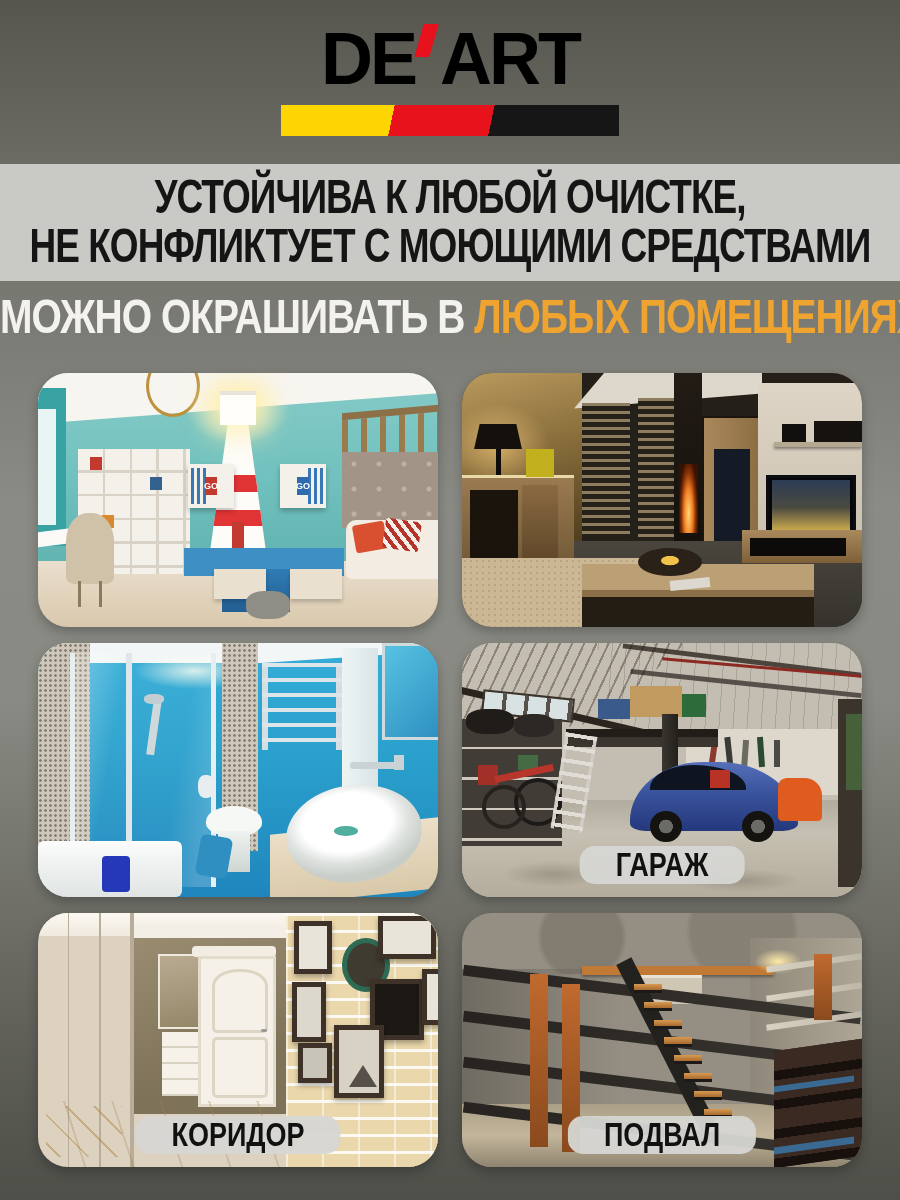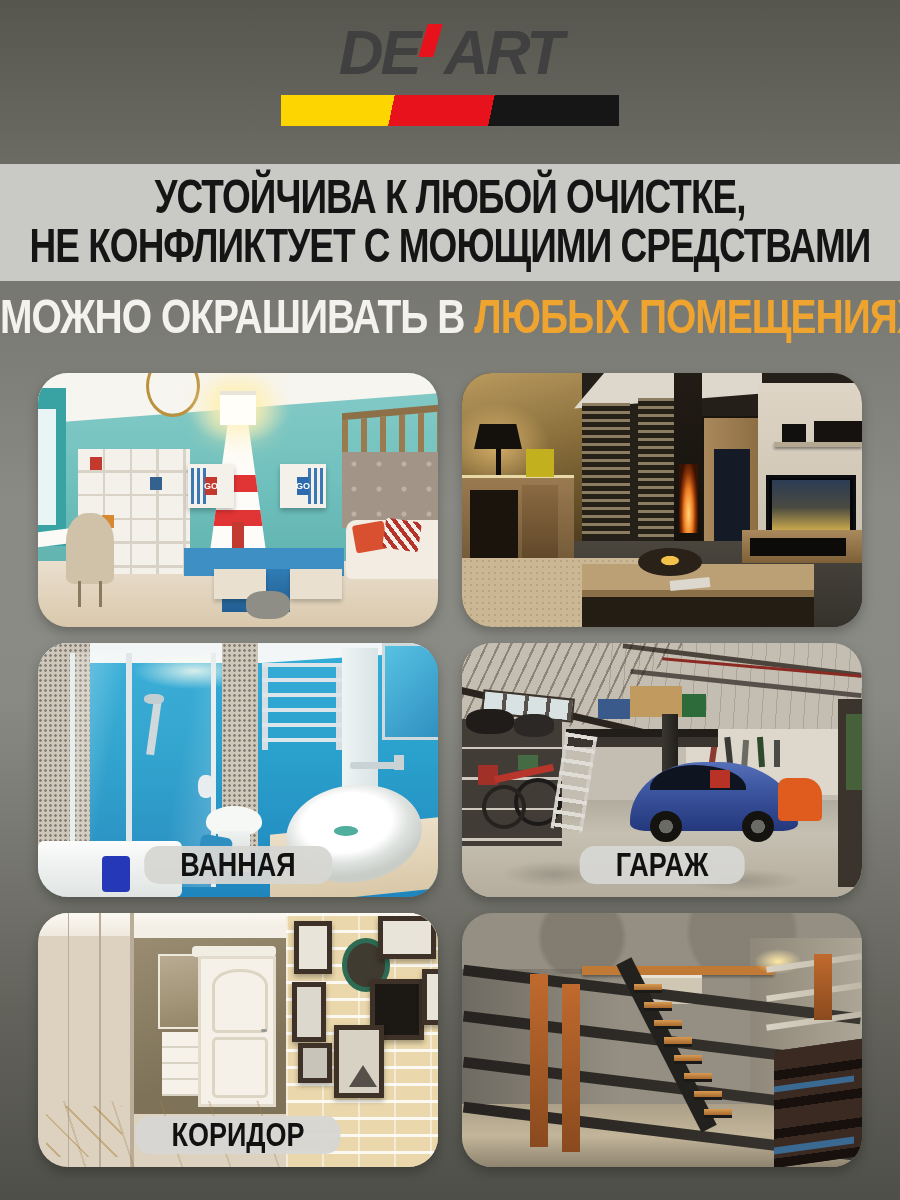--- a/index.html
+++ b/index.html
@@ -4,21 +4,21 @@
 <style>
   html,body{margin:0;padding:0;}
   body{
     width:900px;height:1200px;overflow:hidden;position:relative;
     font-family:"Liberation Sans","DejaVu Sans",sans-serif;
     background:linear-gradient(180deg,#56564f 0%,#6f6f68 16%,#8b8b86 42%,#8a8a84 58%,#63635c 84%,#4f4f49 100%);
   }
 
   
   .logo-wrap{position:absolute;top:22px;left:0;width:100%;text-align:center;}
-  .logo-line{font-size:62px;line-height:1;font-weight:bold;letter-spacing:-3px;color:#404040;white-space:nowrap;font-style:italic;}
+  .logo-line{font-size:72px;line-height:1;font-weight:bold;letter-spacing:-3px;color:#000000;white-space:nowrap;}
   .logo-line .lt{display:inline-block;transform:scaleY(1.02);}
   .apos{display:inline-block;width:15px;height:33px;background:#e8121d;transform:skewX(-16deg);margin:2px 6px 0 4px;vertical-align:top;}
   .stripe{width:338px;height:31px;margin:11px auto 0;
     background:linear-gradient(102deg,#fdd500 0 33%,#e8121d 33% 62%,#161616 62% 100%);}
 
   
   .band{position:absolute;top:164px;left:0;width:100%;height:117px;background:#c9c9c6;
     display:flex;flex-direction:column;align-items:center;justify-content:center;gap:7px;}
   .band .ln{font-size:37px;font-weight:bold;letter-spacing:-1px;color:#151515;transform:scaleY(1.28);white-space:nowrap;}
 
@@ -366,23 +366,20 @@
       <div class="ba-counter"></div>
       <div class="ba-toilet"></div>
       <div class="ba-tbase"></div>
       <div class="ba-tblue"></div>
       <div class="ba-paper"></div>
       <div class="ba-faucet"></div>
       <div class="ba-faucet2"></div>
       <div class="ba-sink"></div>
       <div class="ba-drain"></div>
     </div>
-    <div class="pill">
-        <span>ВАННАЯ</span>
-      </div>
   </div>
 
   <div class="card">
     <div class="photo sc-gar">
       <div class="g-ceilr"></div>
       <div class="g-track"></div>
       <div class="g-track2"></div>
       <div class="g-pipe"></div>
       <div class="g-wood"></div>
       <div class="g-beam"></div>
@@ -484,15 +481,18 @@
       <div class="b-st" style="left:48%;top:42%"></div>
       <div class="b-st" style="left:50.5%;top:49%"></div>
       <div class="b-st" style="left:53%;top:56%"></div>
       <div class="b-st" style="left:55.5%;top:63%"></div>
       <div class="b-st" style="left:58%;top:70%"></div>
       <div class="b-st" style="left:60.5%;top:77%"></div>
       <div class="b-draw"></div>
       <div class="b-blue1"></div>
       <div class="b-blue2"></div>
     </div>
+    <div class="pill">
+        <span>ПОДВАЛ</span>
+      </div>
   </div>
 
 </main>
 
 </body></html>

